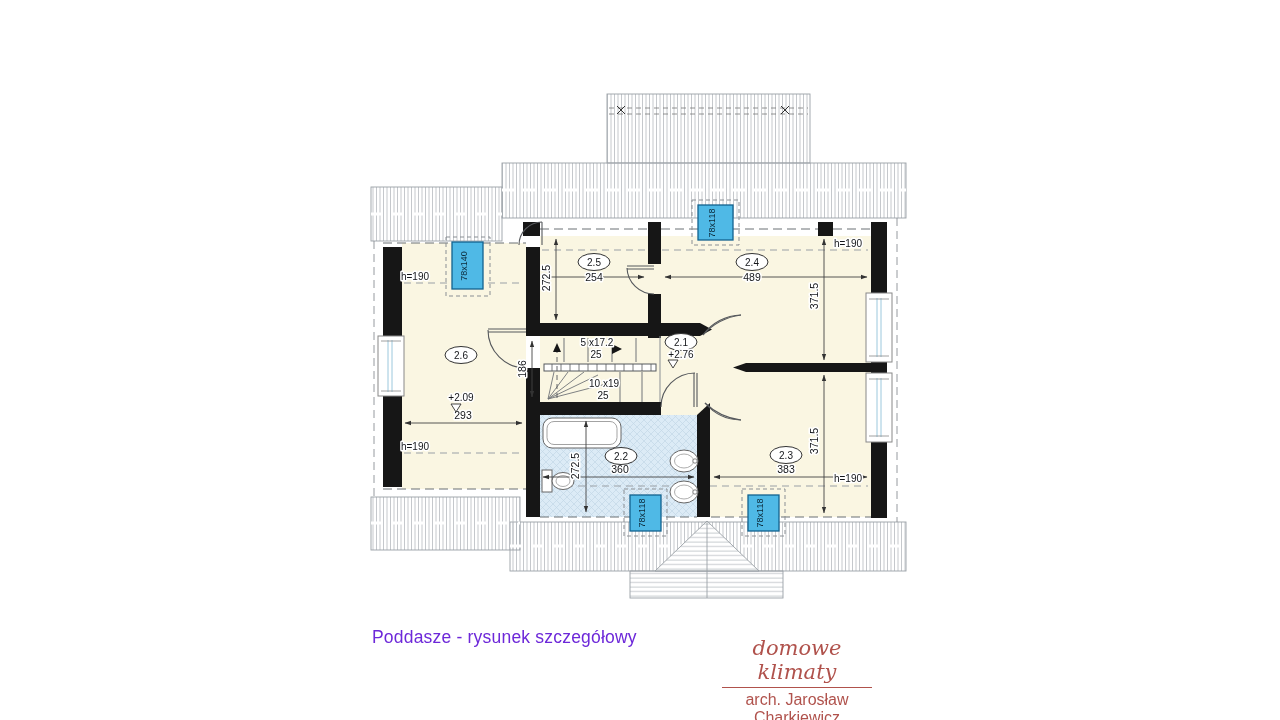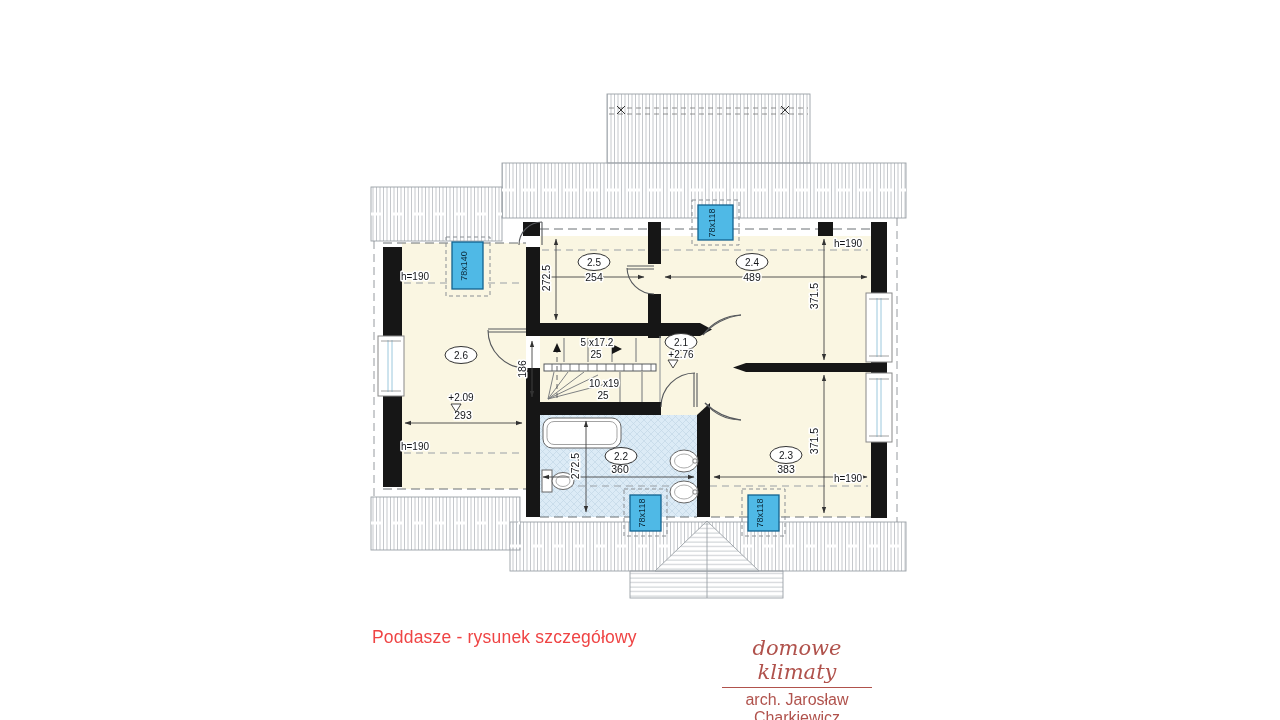--- a/index.html
+++ b/index.html
@@ -2,21 +2,21 @@
 <html><head>
 <meta charset="utf-8">
 <style>
   html,body{margin:0;padding:0;background:#fff;}
   .stage{position:relative;width:1280px;height:720px;background:#fff;overflow:hidden;
          font-family:"Liberation Sans",sans-serif;}
   svg text{font-family:"Liberation Sans",sans-serif;fill:#14161a;}
   .dim{font-size:10.5px;paint-order:stroke;stroke:#ffffff;stroke-width:3px;stroke-linejoin:round;}
   .dimsmall{font-size:10px;paint-order:stroke;stroke:#fff;stroke-width:3px;stroke-linejoin:round;}
   .skytxt{font-size:9px;fill:#0c2a3a;}
-  .plan-title{position:absolute;left:372px;top:627px;font-size:17.5px;color:#ef4444;
+  .plan-title{position:absolute;left:372px;top:627px;font-size:17.5px;color:#6d28d9;
               letter-spacing:.2px;}
   .logo{position:absolute;left:722px;top:636px;width:150px;text-align:center;color:#b0524c;}
   .logo-brand{font-family:"DejaVu Serif",serif;font-style:italic;font-size:21px;
               border-bottom:1.5px solid #b0524c;padding:0 4px 3px 4px;display:inline-block;}
   .logo-arch{font-size:16px;margin-top:3px;}
 </style>
 </head>
 <body>
 
 <div class="stage">

